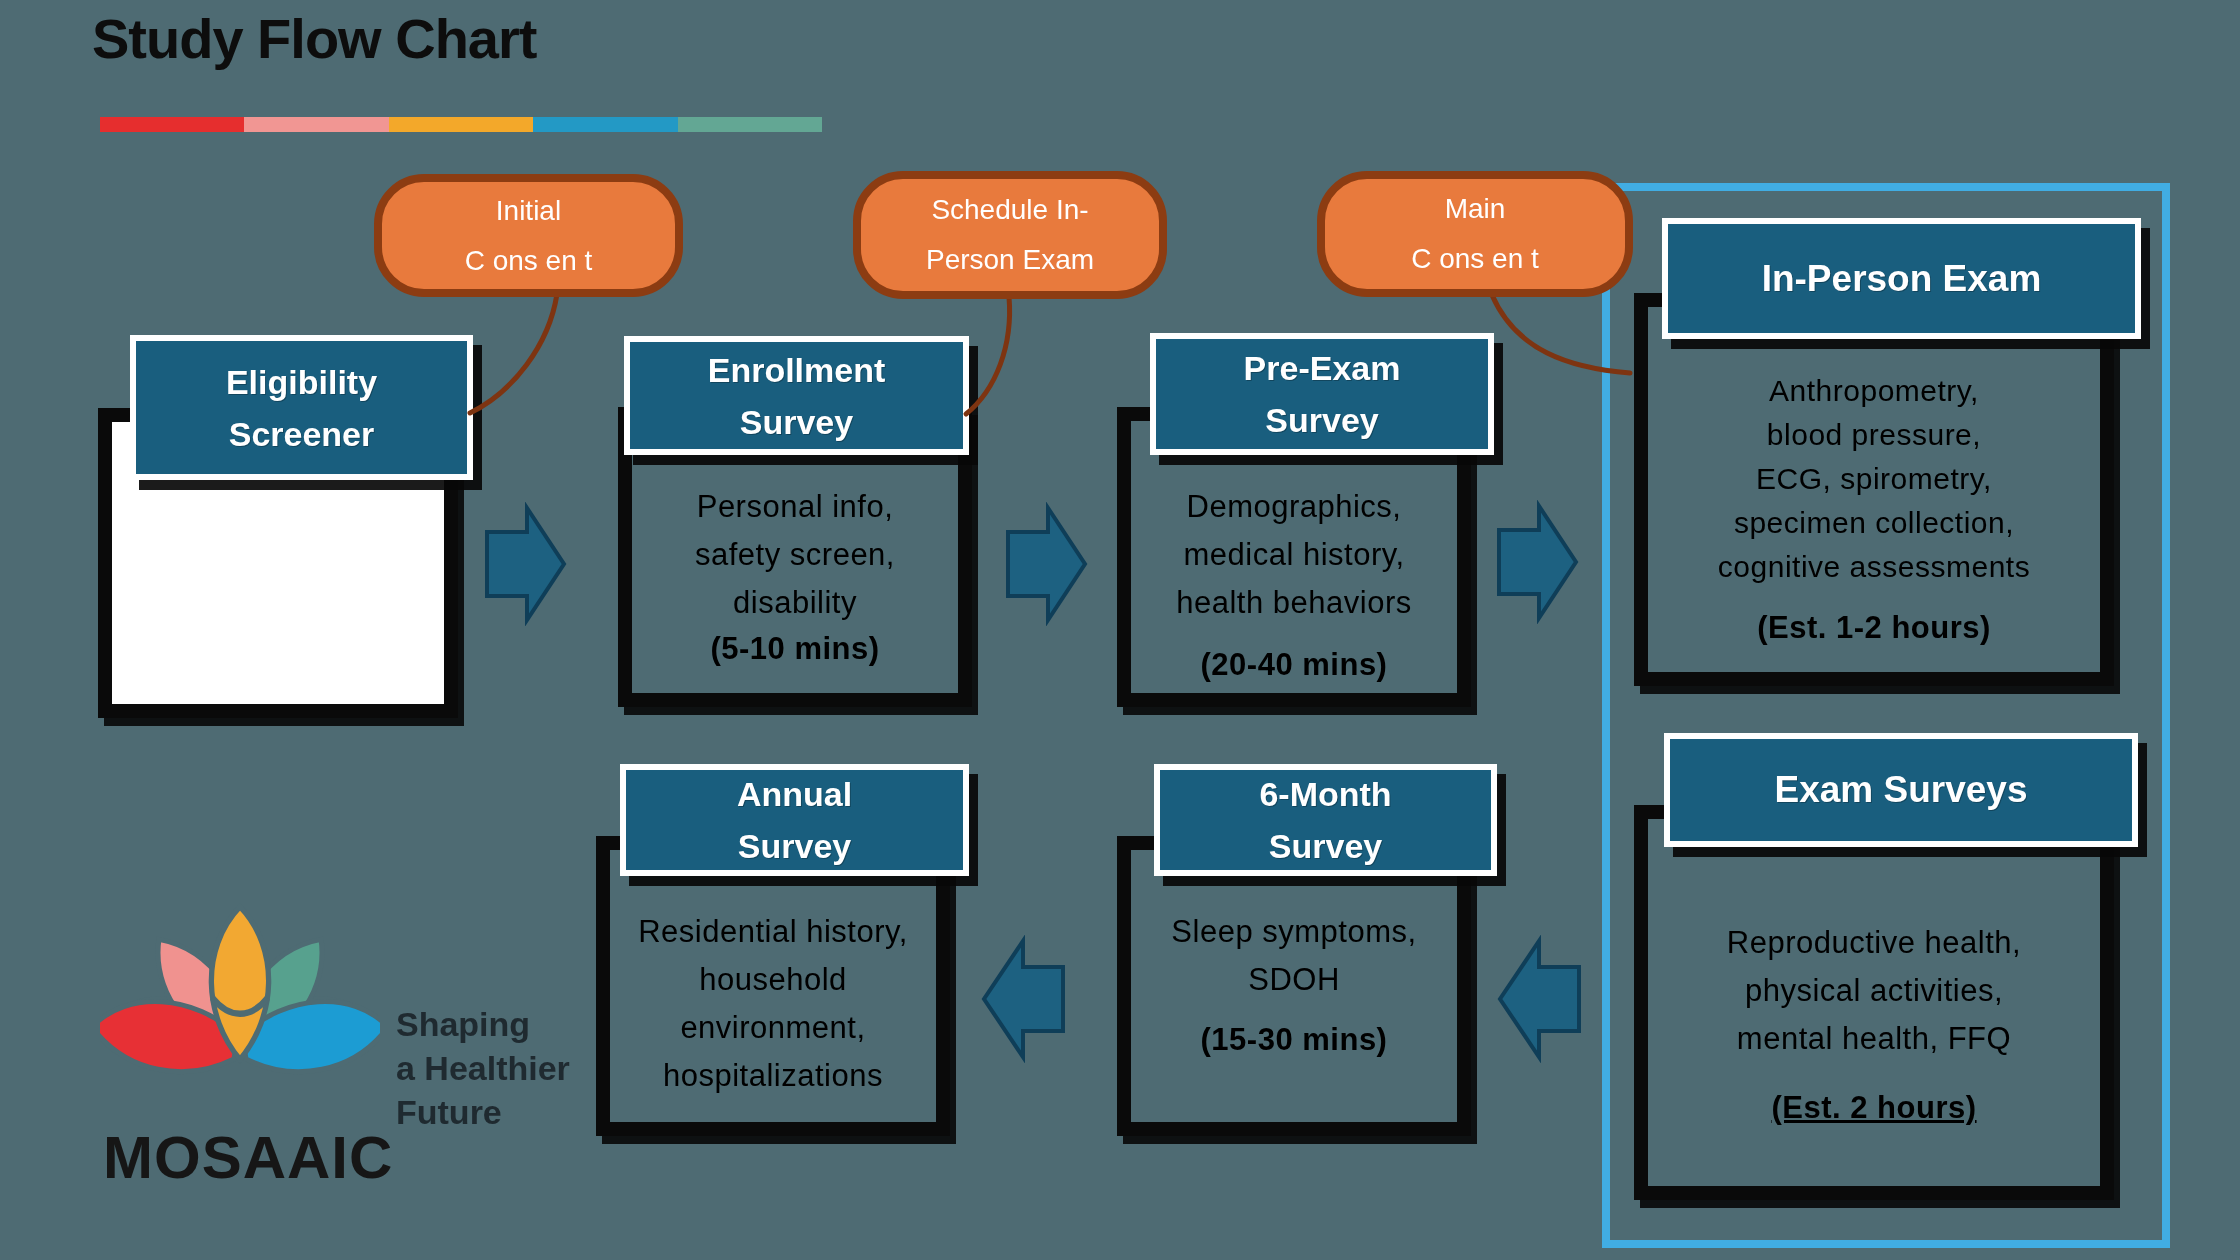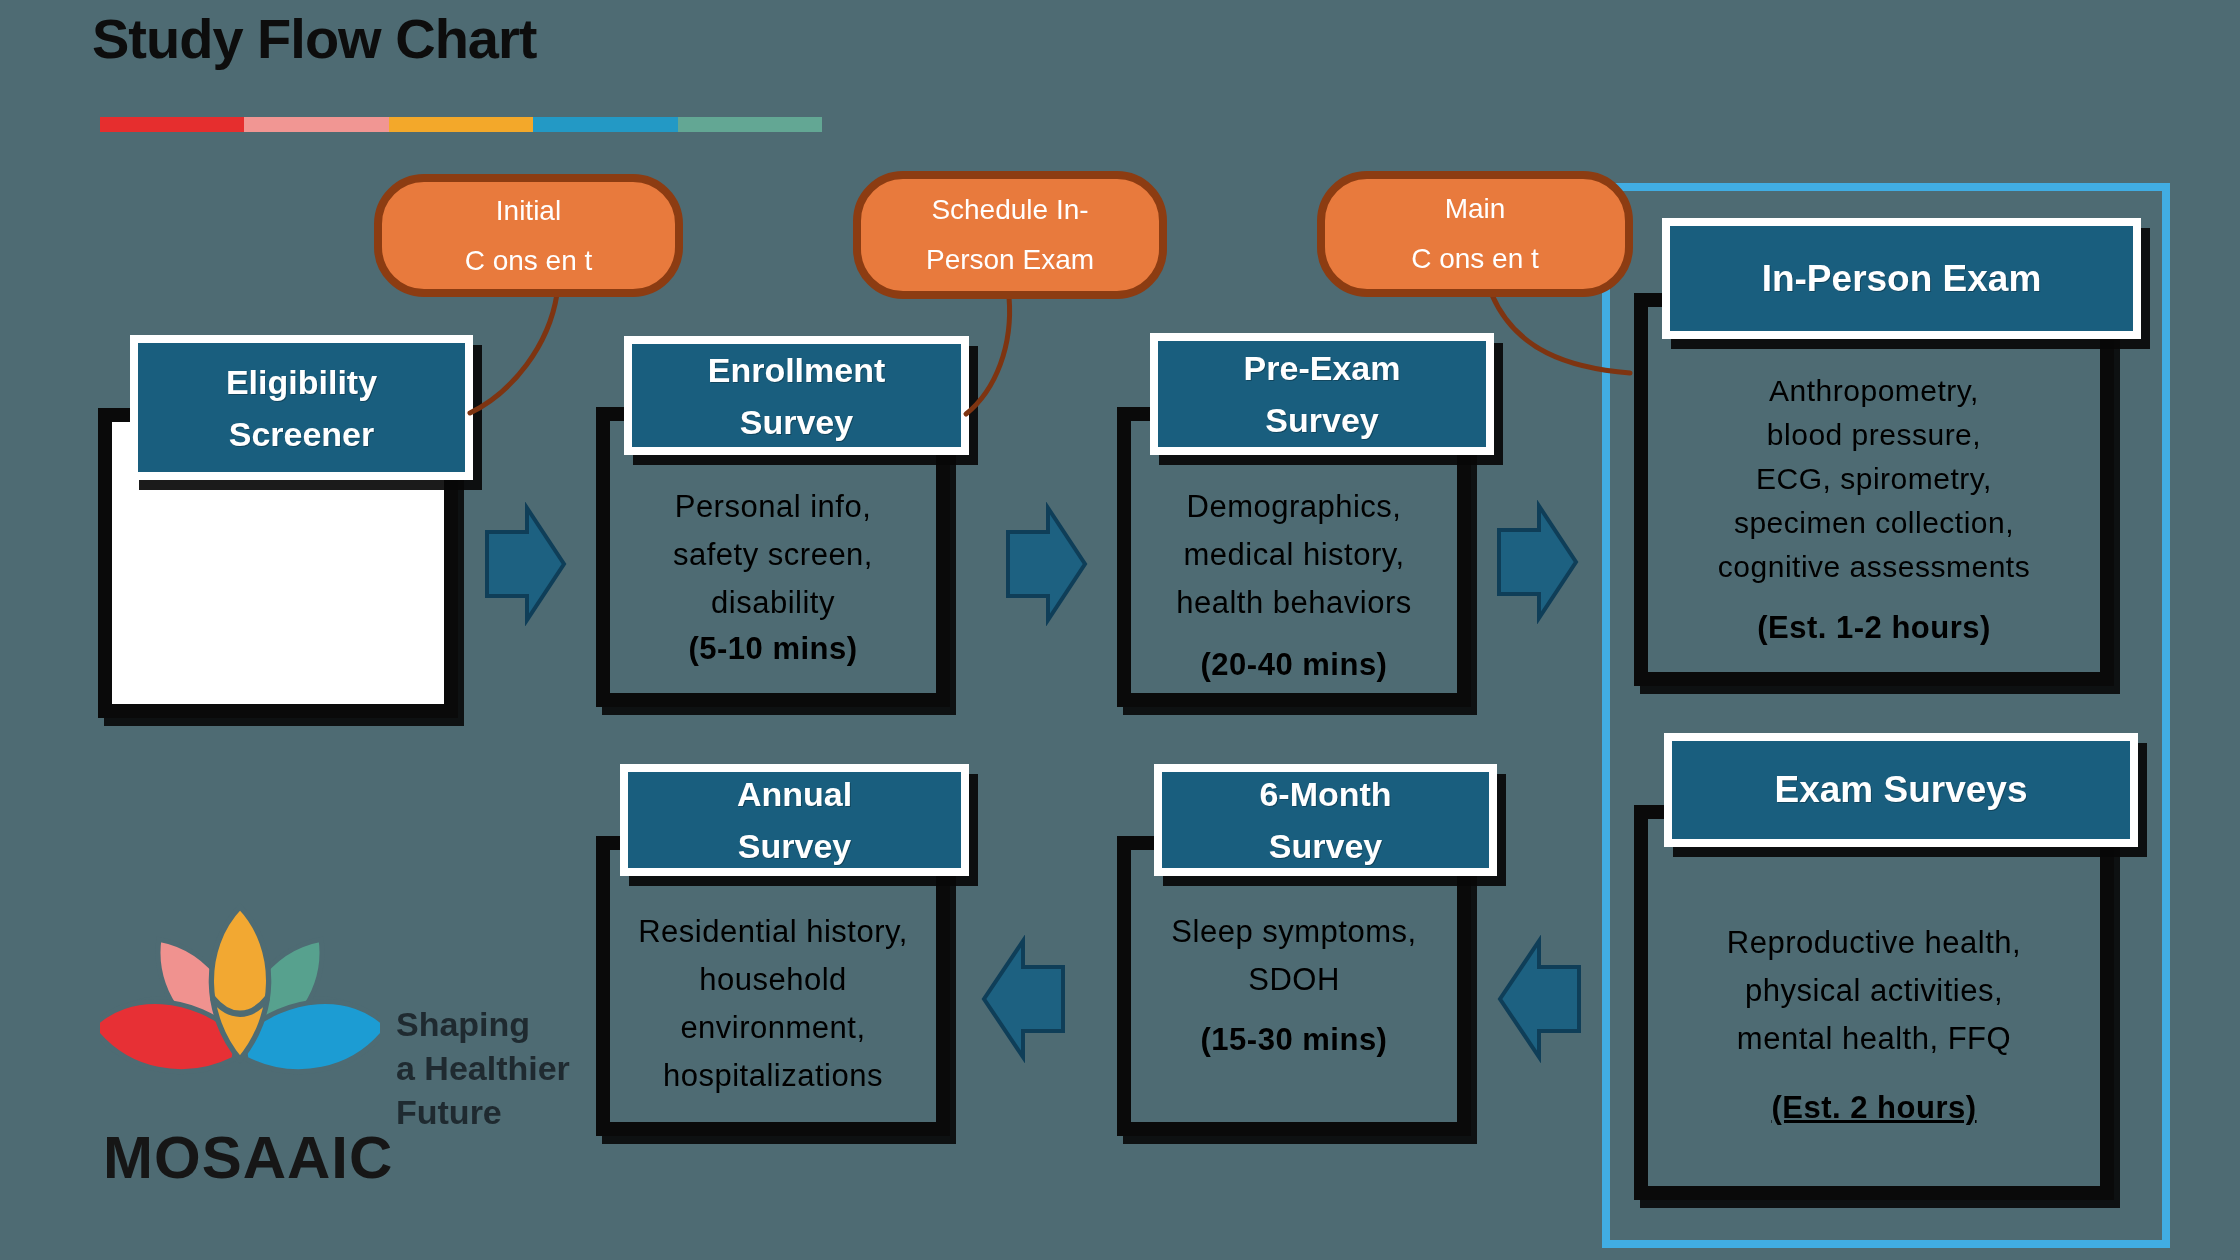--- a/index.html
+++ b/index.html
@@ -25,21 +25,21 @@
     border:8px solid var(--bubble-border);
     border-radius:50px;
     color:#ffffff; font-size:28px; line-height:50px; text-align:center;
     display:flex; align-items:center; justify-content:center;
     white-space:pre-line; z-index:6;
   }
 
   
   .hdr {
     background:var(--header-teal);
-    border:8px solid #ffffff;
+    border:6px solid #ffffff;
     box-shadow:9px 10px 0 rgba(8,8,8,0.92);
     color:#ffffff; font-weight:bold; font-size:34px; line-height:52px;
     text-align:center; display:flex; align-items:center; justify-content:center;
     white-space:pre-line; z-index:4;
     text-shadow:1px 1px 0 rgba(0,0,0,0.25);
   }
 
   
   .panel {
     border:14px solid var(--box-border);
@@ -98,21 +98,21 @@
       <span style="background: rgb(35, 153, 197);"></span>
       <span style="background: rgb(99, 167, 148);"></span>
     </div>
 
   <div class="abs highlight-rect" style="left:1602px; top:183px; width:568px; height:1065px;"></div>
 
   <div class="abs panel white-fill" style="left:98px;  top:408px; width:360px; height:310px;">
     <div class="panel-text"></div>
   </div>
 
-  <div class="abs panel" style="left:596px; top:407px; width:354px; height:300px; padding-top:62px;">
+  <div class="abs panel" style="left:618px; top:407px; width:354px; height:300px; padding-top:62px;">
     <div class="panel-text">Personal info,
 safety screen,
 disability</div>
     <div class="panel-duration dur-bottom">(5-10 mins)</div>
   </div>
 
   <div class="abs panel" style="left:1117px; top:407px; width:354px; height:300px; padding-top:62px;">
     <div class="panel-text">Demographics,
 medical history,
 health behaviors</div>

